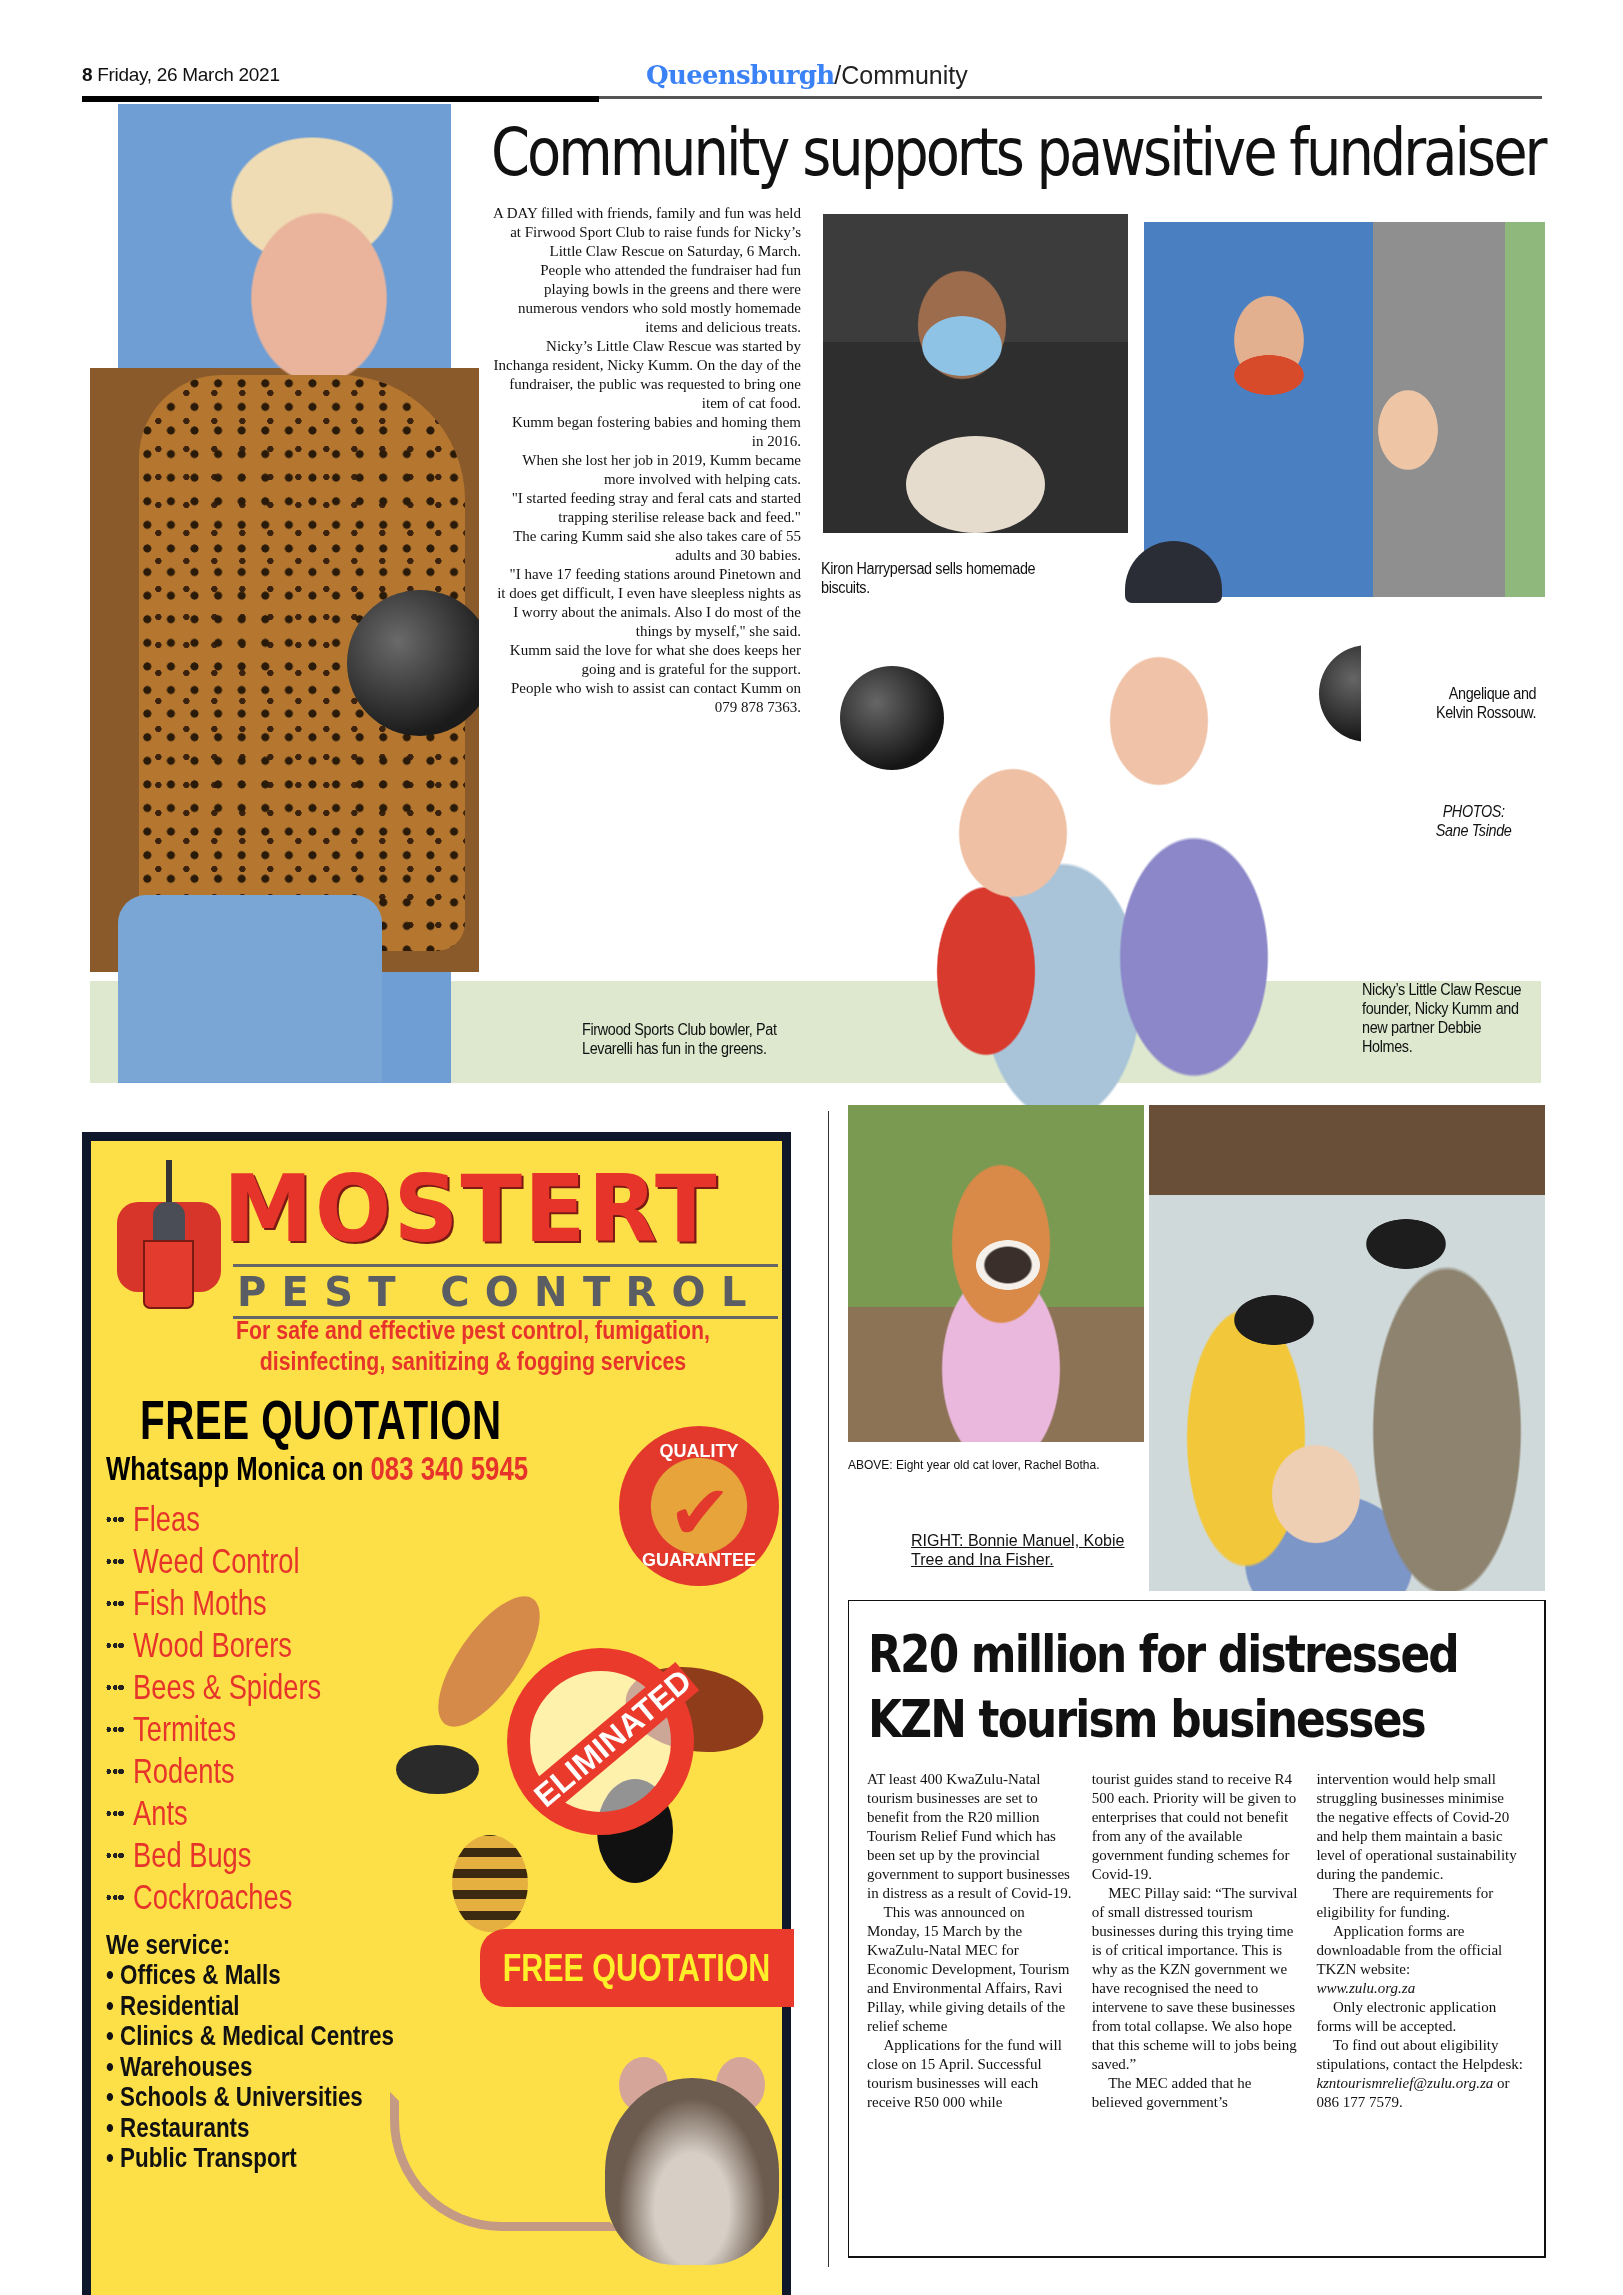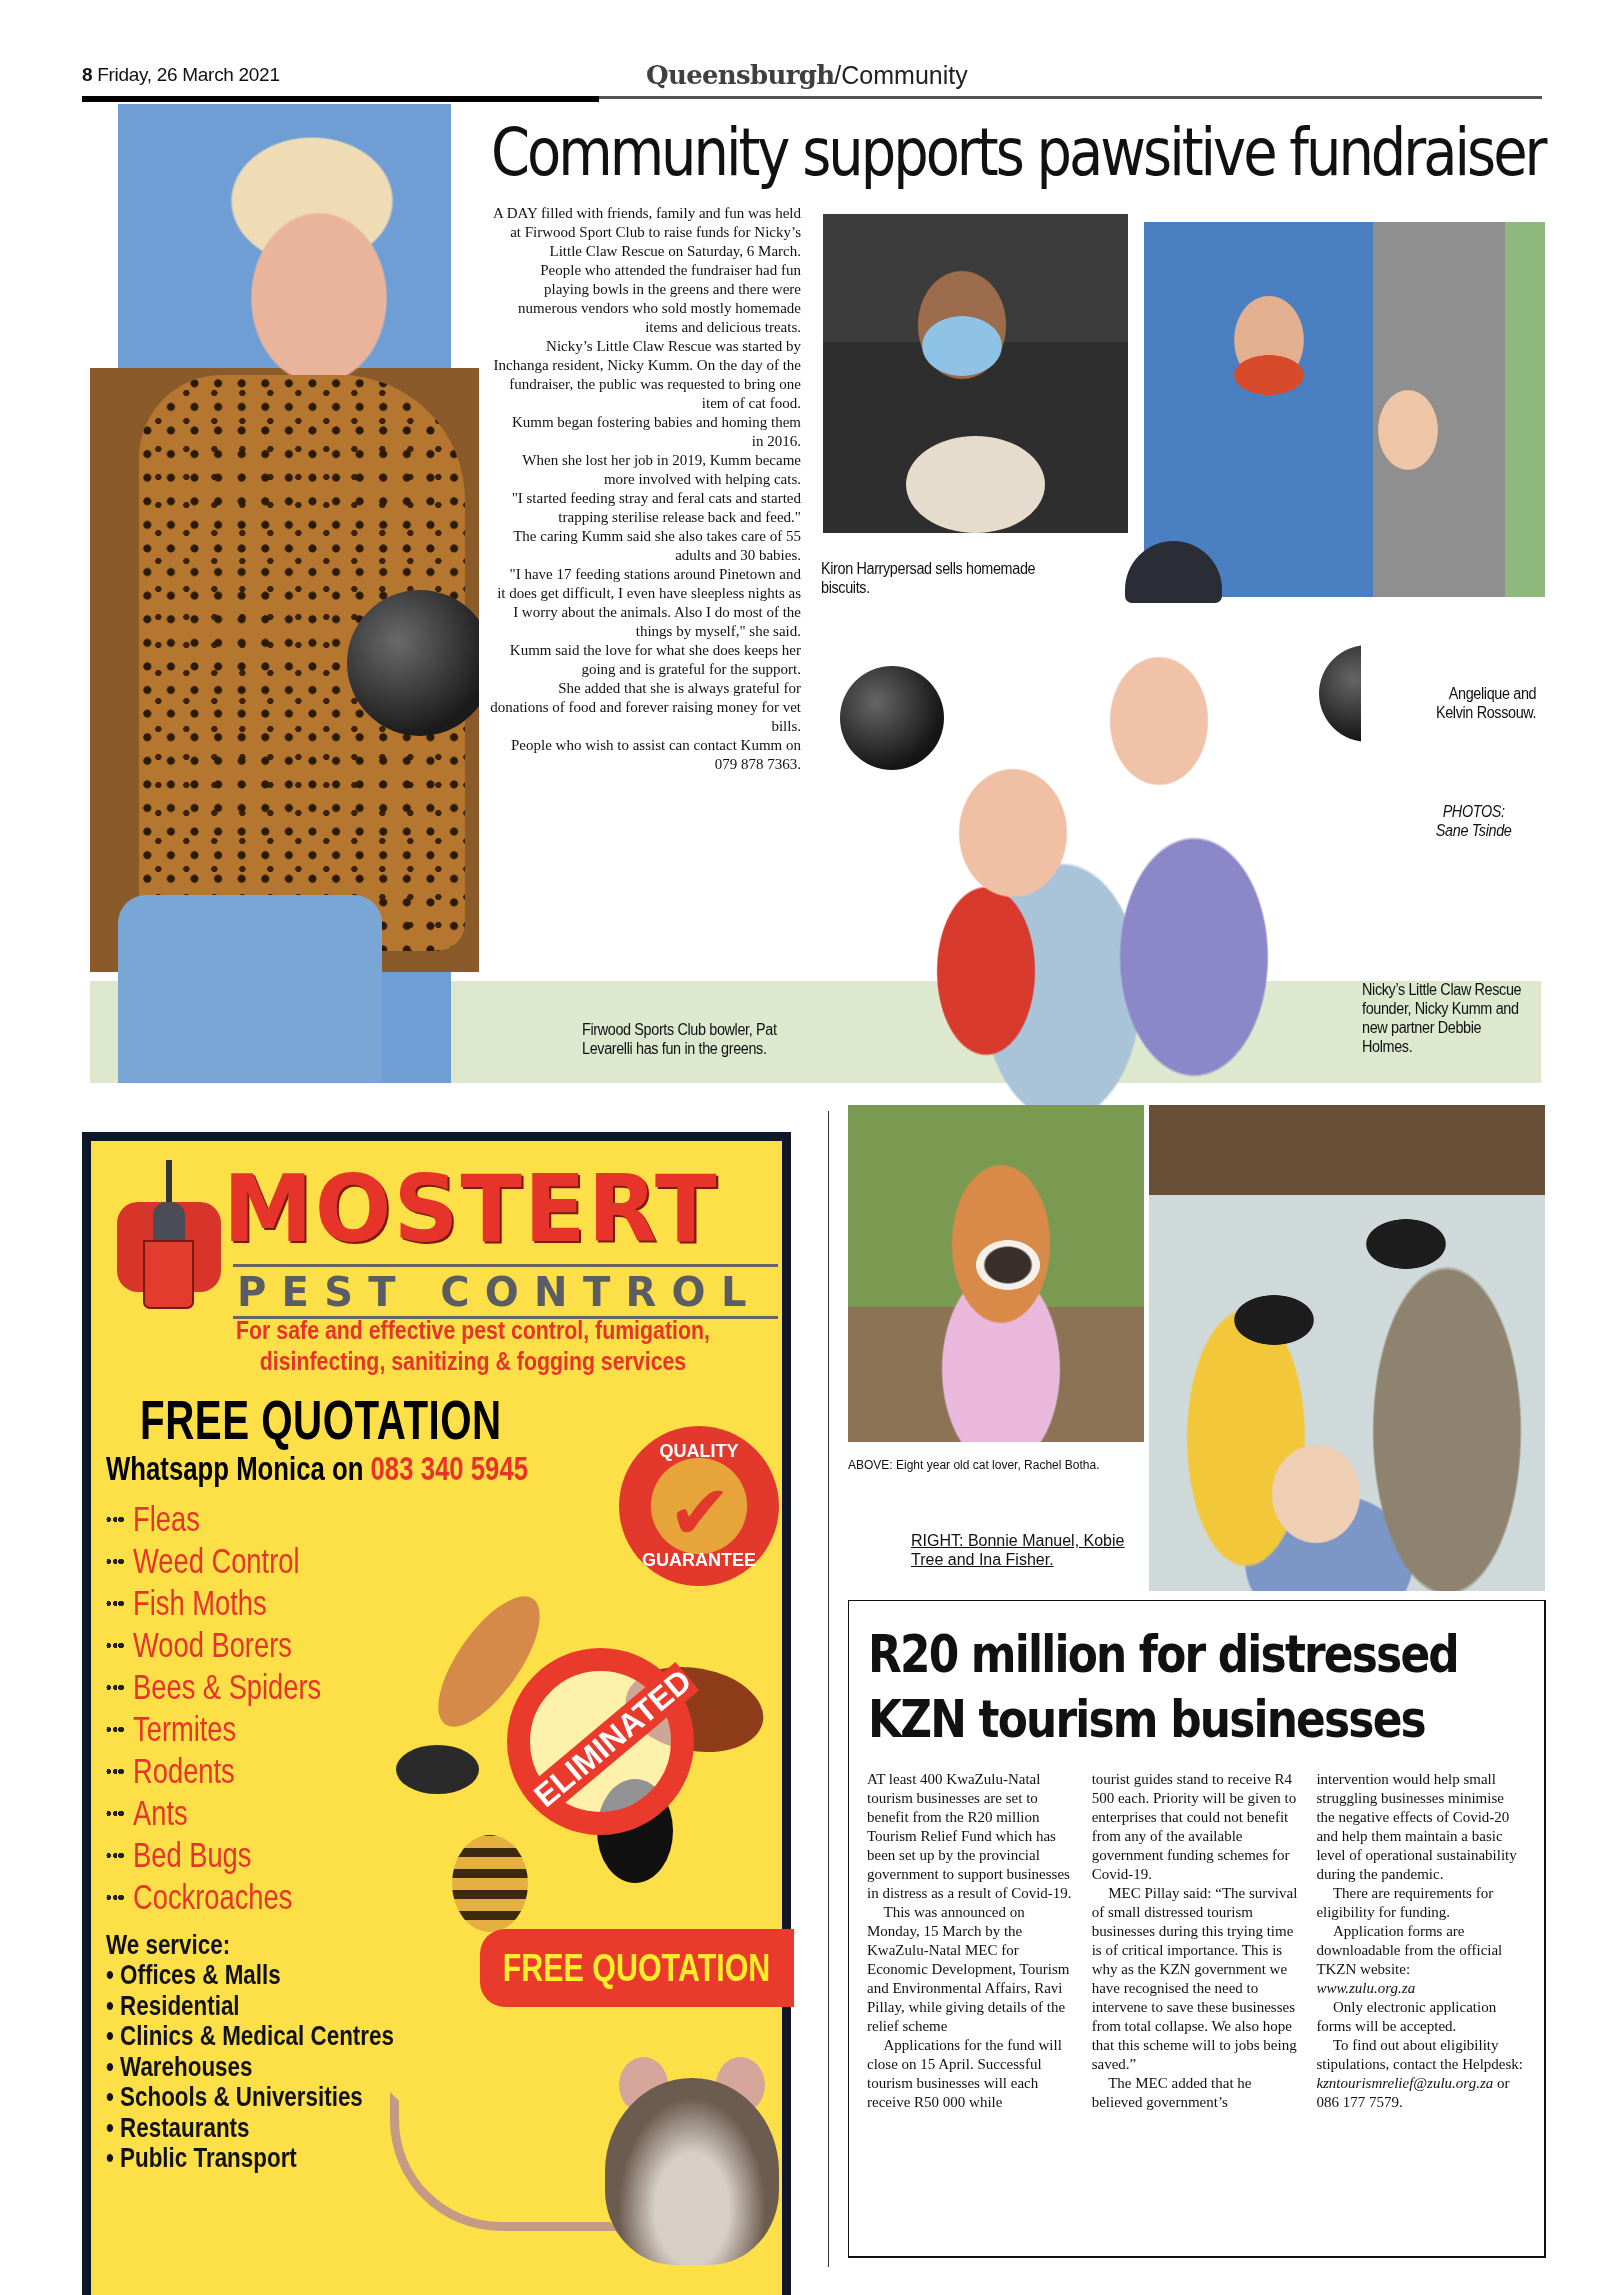--- a/index.html
+++ b/index.html
@@ -3,21 +3,21 @@
 <meta charset="utf-8">
 <style>
   * { box-sizing: border-box; margin: 0; padding: 0; }
   html, body { width: 1624px; height: 2295px; background: #ffffff; overflow: hidden; }
   body { position: relative; font-family: "Liberation Serif", serif; color: #111; }
 
   
   .folio { position: absolute; left: 82px; top: 64px; font-family: "Liberation Sans", sans-serif; font-size: 19px; letter-spacing: -0.3px; }
   .folio .pnum { font-weight: bold; }
   .section-head { position: absolute; left: 646px; top: 60px; font-size: 26px; }
-  .section-head .brand { font-family: "DejaVu Serif", serif; font-weight: bold; color: #404040; letter-spacing: -0.7px; }
+  .section-head .brand { font-family: "DejaVu Serif", serif; font-weight: bold; color: #3b82f6; letter-spacing: -0.7px; }
   .section-head .sub { font-family: "Liberation Sans", sans-serif; color: #222; font-size: 25px; }
   .rule-thick { position: absolute; left: 82px; top: 96px; width: 517px; height: 5.6px; background: #000; }
   .rule-thin { position: absolute; left: 599px; top: 96px; width: 943px; height: 2.8px; background: #555; }
 
   .headline { position: absolute; left: 491px; top: 115px; font-family: "DejaVu Sans", sans-serif; font-size: 65px; letter-spacing: -3.5px; transform: scaleX(0.86); transform-origin: left top; white-space: nowrap; font-weight: normal; }
 
   
   .photo { position: absolute; overflow: hidden; }
   .ph-bowler { left: 90px; top: 104px; width: 389px; height: 979px;
     background:
@@ -183,21 +183,20 @@
 <div class="article">
   <p>A DAY filled with friends, family and fun was held at Firwood Sport Club to raise funds for Nicky’s Little Claw Rescue on Saturday, 6 March.</p>
   <p>People who attended the fundraiser had fun playing bowls in the greens and there were numerous vendors who sold mostly homemade items and delicious treats.</p>
   <p>Nicky’s Little Claw Rescue was started by Inchanga resident, Nicky Kumm. On the day of the fundraiser, the public was requested to bring one item of cat food.</p>
   <p>Kumm began fostering babies and homing them in 2016.</p>
   <p>When she lost her job in 2019, Kumm became more involved with helping cats.</p>
   <p>"I started feeding stray and feral cats and started trapping sterilise release back and feed."</p>
   <p>The caring Kumm said she also takes care of 55 adults and 30 babies.</p>
   <p>"I have 17 feeding stations around Pinetown and it does get difficult, I even have sleepless nights as I worry about the animals. Also I do most of the things by myself," she said.</p>
   <p>Kumm said the love for what she does keeps her going and is grateful for the support.</p>
-  <p>She added that she is always grateful for donations of food and forever raising money for vet bills.</p>
   <p>People who wish to assist can contact Kumm on 079 878 7363.</p>
 </div>
 
 <div class="caption cap-kiron">Kiron Harrypersad sells homemade biscuits.</div>
 <div class="caption cap-angelique">Angelique and Kelvin Rossouw.</div>
 <div class="caption cap-photos">PHOTOS: Sane Tsinde</div>
 <div class="caption cap-firwood">Firwood Sports Club bowler, Pat Levarelli has fun in the greens.</div>
 <div class="caption cap-nicky">Nicky’s Little Claw Rescue founder, Nicky Kumm and new partner Debbie Holmes.</div>
 
 <div class="vline"></div>

